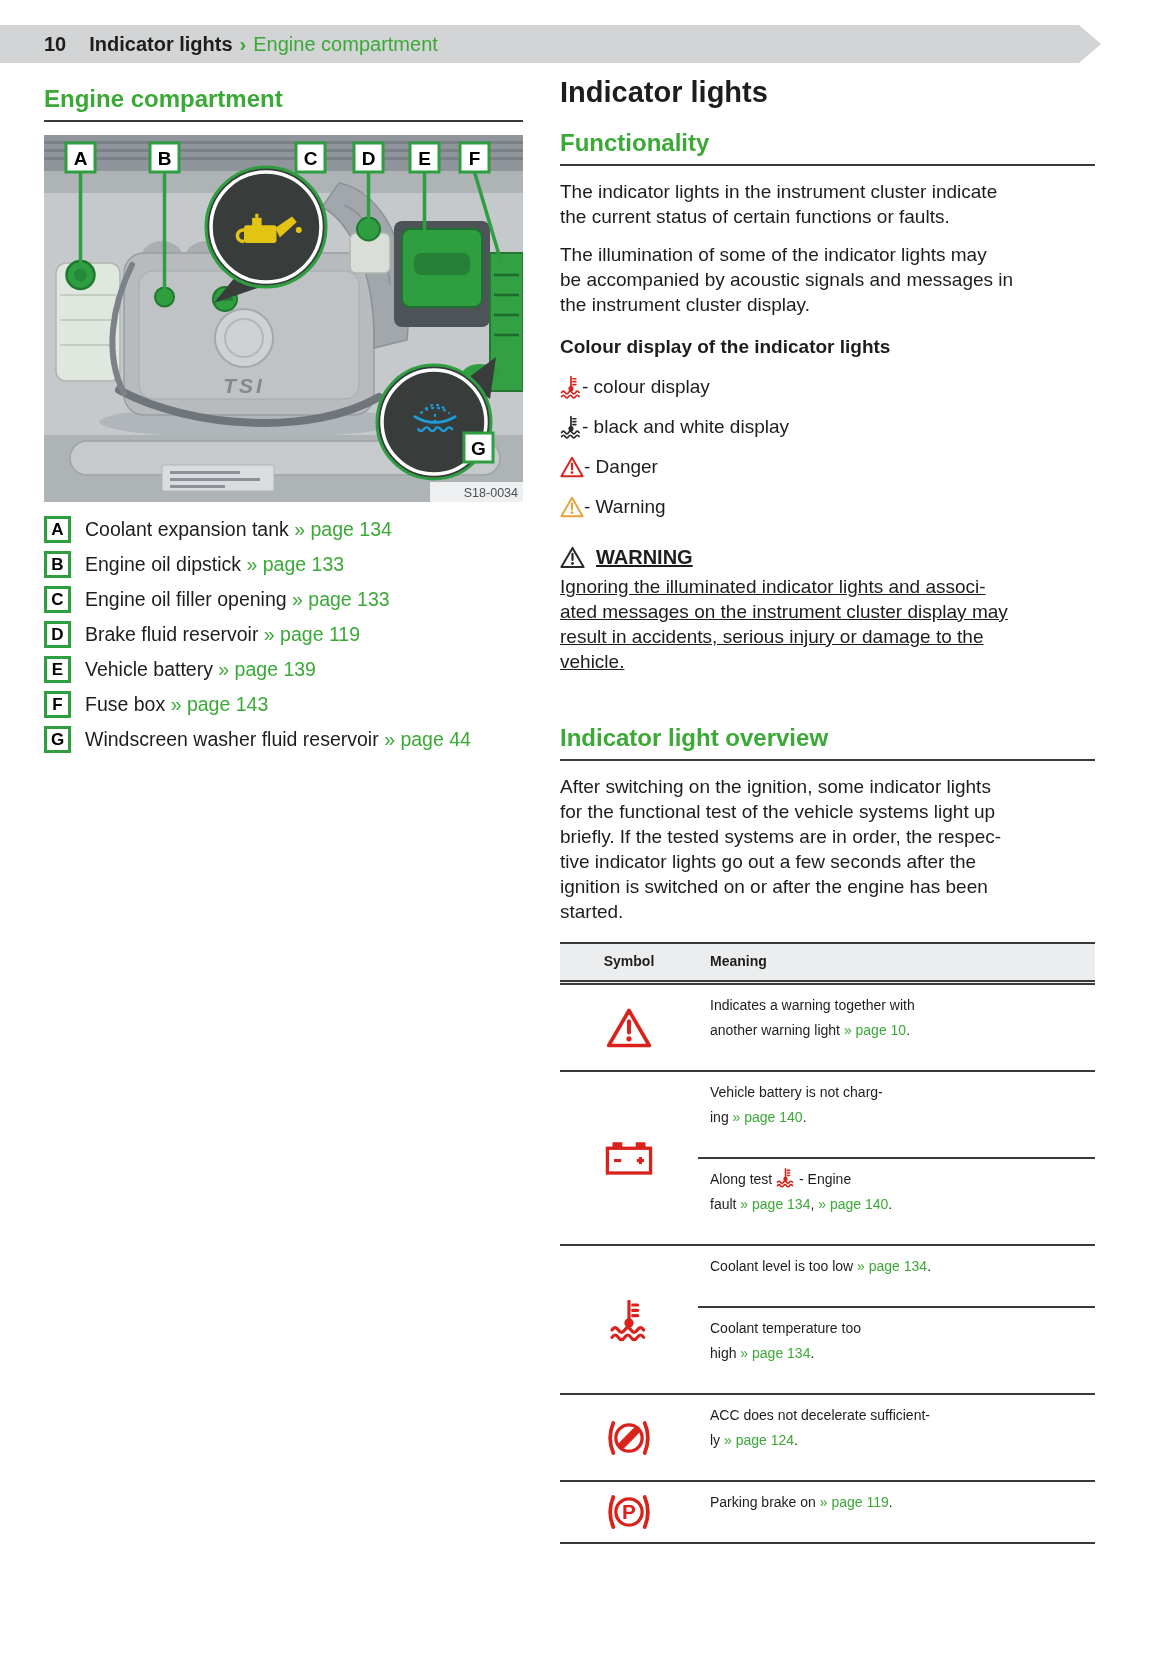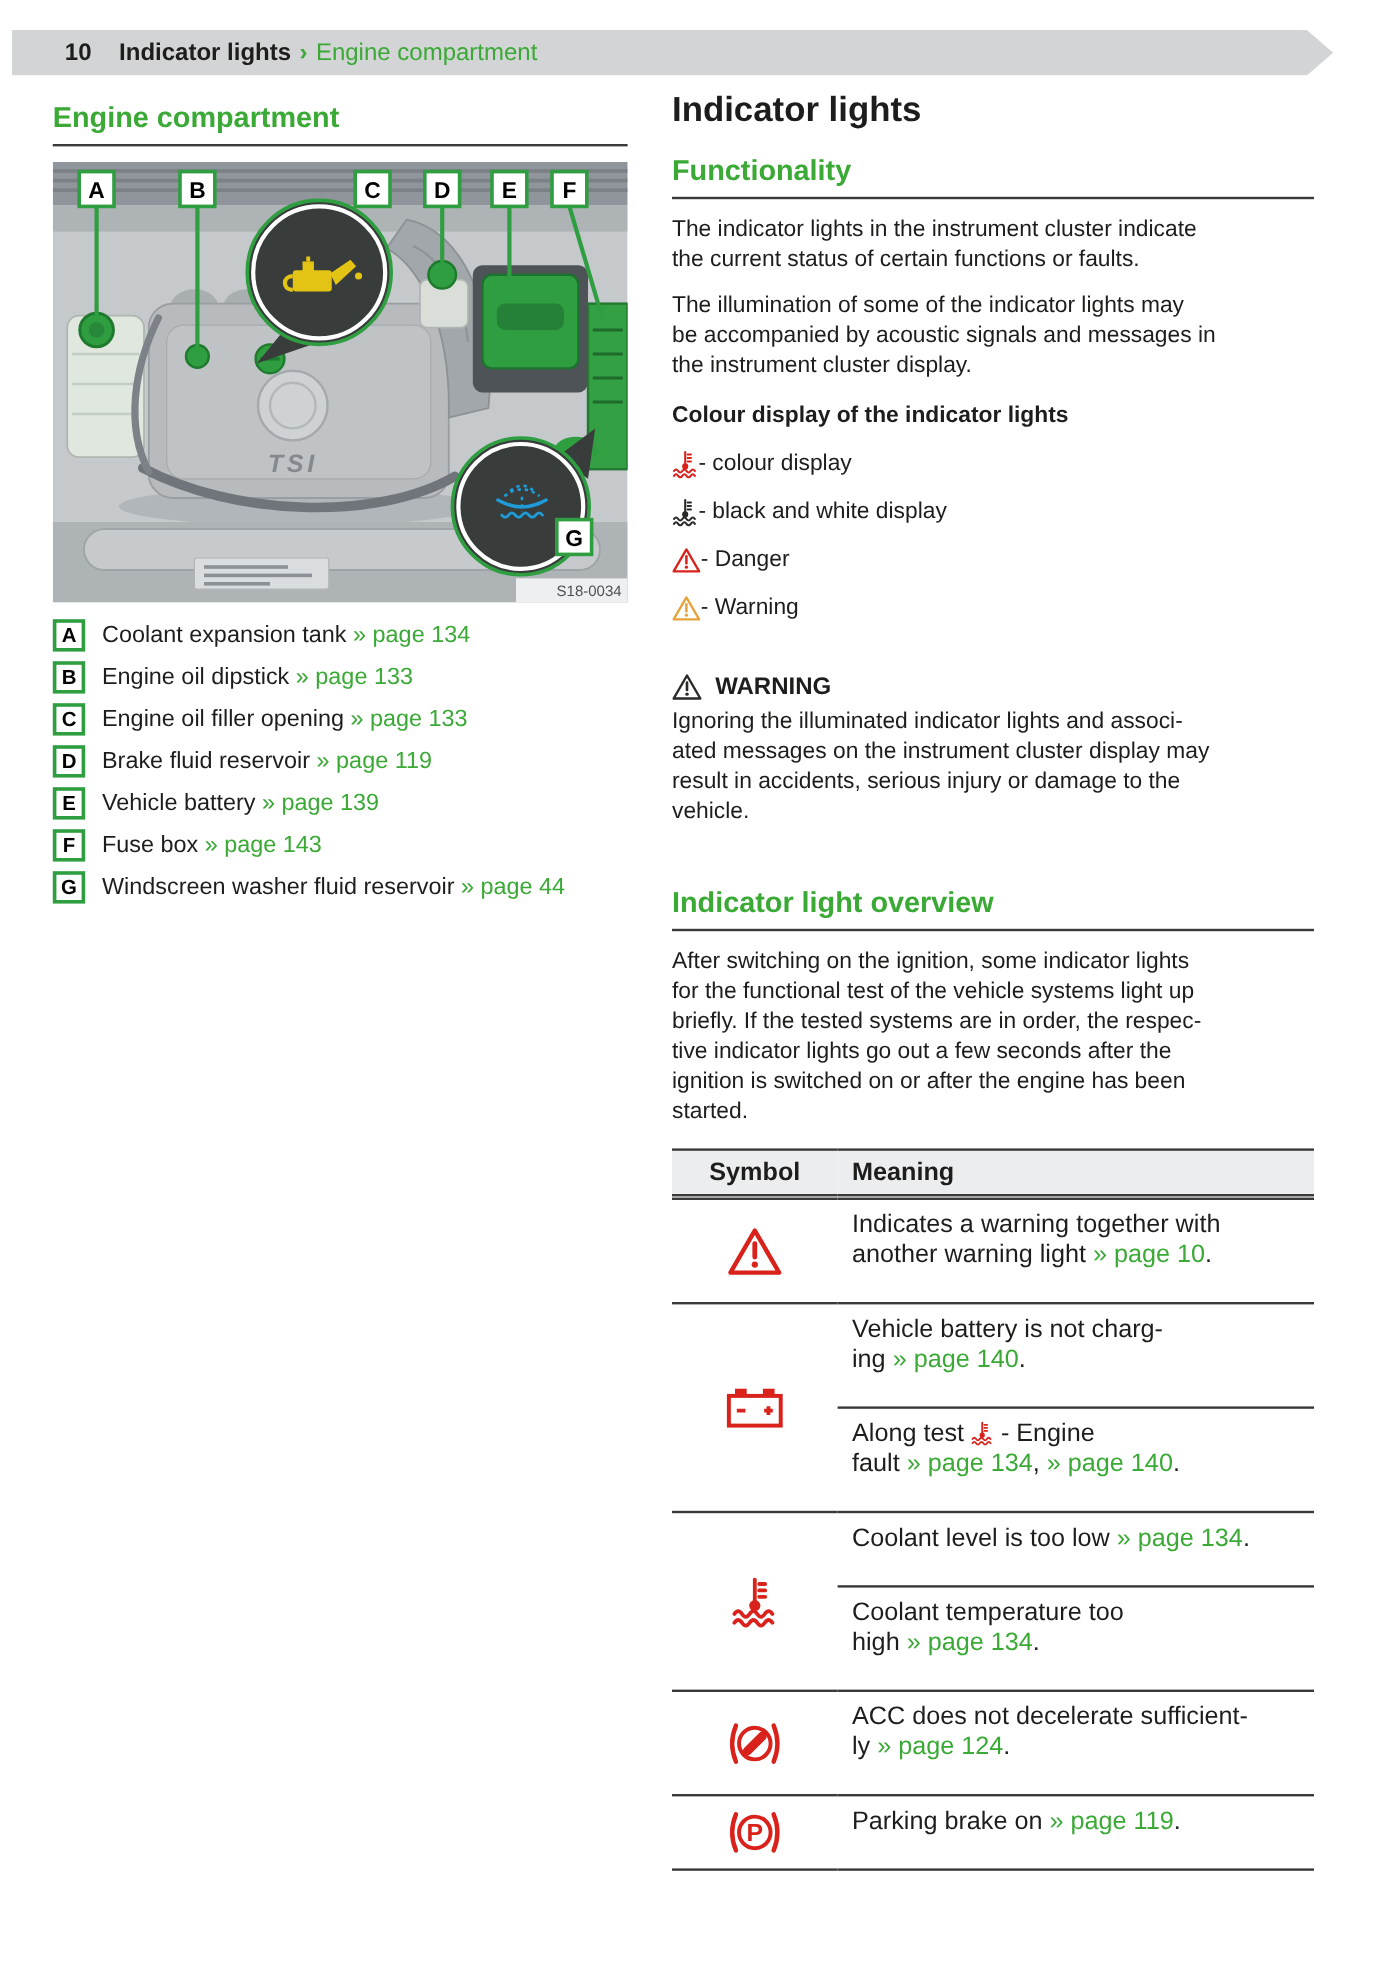--- a/index.html
+++ b/index.html
@@ -5,21 +5,21 @@
   :root{
     --green:#3aa935; --figgreen:#2f9e41; --red:#d9221c; --amber:#e7a33b;
     --blue:#1f9bd7; --yellow:#e3c414; --rule:#3a3a39; --ink:#1d1d1b;
   }
   *{box-sizing:border-box;}
   html,body{margin:0;padding:0;}
   body{width:1166px;height:1654px;background:#fff;font-family:"Liberation Sans",sans-serif;color:var(--ink);}
   .page{position:relative;width:1166px;height:1654px;background:#fff;overflow:hidden;}
 
   
-  .topbar{position:absolute;top:25px;left:10px;width:1101px;height:38px;background:#d2d4d5;
+  .topbar{position:absolute;top:25px;left:0;width:1101px;height:38px;background:#d2d4d5;
     clip-path:polygon(0 0,1079px 0,1101px 19px,1079px 38px,0 38px);
     display:flex;align-items:center;font-size:20px;}
   .topbar .pn{margin-left:44px;font-weight:bold;}
   .topbar .chapter{margin-left:23px;font-weight:bold;}
   .topbar .crumb-sep{margin:0 7px;color:var(--green);font-weight:bold;}
   .topbar .crumb-section{color:var(--green);}
 
   .col{position:absolute;}
   .col-left{left:44px;top:85px;width:479px;}
   .col-right{left:560px;top:76px;width:535px;}
@@ -33,33 +33,33 @@
   p.body,.body{font-size:19px;line-height:25px;margin:0 0 13px;}
   .pre{white-space:pre-line;}
   .block{margin-top:17px;}
   .subhead{font-weight:bold;font-size:19px;line-height:25px;}
 
   .symline{display:flex;align-items:center;margin:15px 0;font-size:19px;line-height:25px;}
   .icon{display:block;}
   .icon.inline{display:inline-block;vertical-align:-4px;}
   .red{color:var(--red);} .black{color:#2a2a28;} .amber{color:var(--amber);} .dark{color:#2a2a28;}
 
-  .warnblock{margin-top:42px;}
+  .warnblock{margin-top:27px;text-decoration:underline;}
   .warnhead{display:flex;align-items:center;gap:11px;font-size:20px;font-weight:bold;}
   .warnblock p{margin:5px 0 0;}
 
   
   .legend{margin:14px 0 0;padding:0;list-style:none;}
   .legend li{display:flex;align-items:center;margin:0 0 8px;font-size:19.5px;line-height:25px;}
   .lbox{flex:0 0 auto;width:27px;height:27px;border:3px solid var(--figgreen);background:#fff;
     display:flex;align-items:center;justify-content:center;font-weight:bold;font-size:17px;color:#000;margin-right:14px;}
   .pagelink{color:var(--green);margin-top:28px;}
 
   
-  .itable{width:100%;border-collapse:collapse;font-size:21px;line-height:25px;margin-top:18px;
+  .itable{width:100%;border-collapse:collapse;font-size:14px;line-height:25px;margin-top:18px;
     border-bottom:2.5px solid var(--rule);}
   .itable th{background:#ecedee;font-weight:bold;border-top:2.5px solid var(--rule);
     border-bottom:5px double var(--rule);padding:5px 0 6px;}
   .itable th.sym{width:138px;text-align:center;}
   .itable th.meaning{text-align:left;padding-left:12px;}
   .itable tbody tr:first-child td{border-top:2px solid var(--rule);}
   .itable td{vertical-align:middle;}
   .itable td.symcell{text-align:center;color:var(--red);}
   .itable td.symcell .icon{margin:0 auto;}
   .itable td.meaning{padding:8px 12px 27px;white-space:pre-line;}

